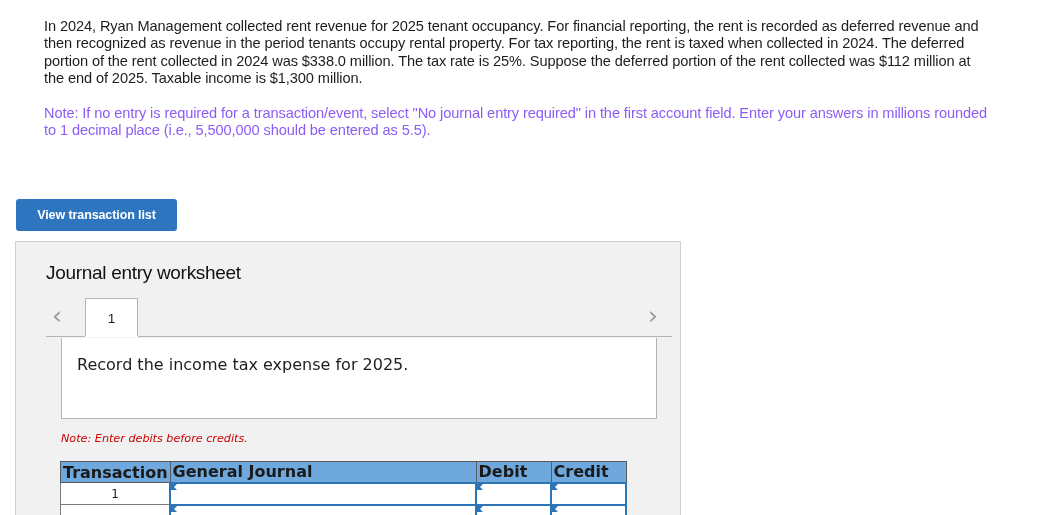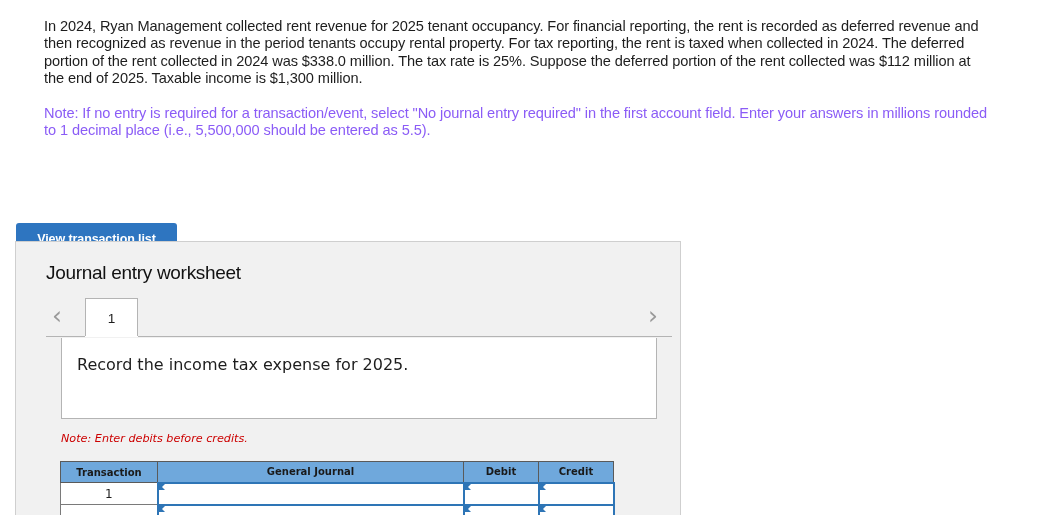--- a/index.html
+++ b/index.html
@@ -36,21 +36,20 @@
     width: 161px; height: 32px;
     background: #2e75c0;
     border: none; border-radius: 3px;
     color: #ffffff;
     font-family: "Liberation Sans", sans-serif;
     font-size: 12.5px;
     font-weight: bold;
     letter-spacing: -0.1px;
     cursor: pointer;
     padding: 0;
-    margin-top: 24px;
   }
 
   
   .panel {
     position: absolute;
     left: 15px; top: 241px;
     width: 666px; height: 276px;
     background: #f1f1f1;
     border: 1px solid #cfcfcf;
     border-bottom: none;
@@ -141,26 +140,26 @@
   
   .jtable {
     position: absolute;
     left: 44px; top: 219px;
     border-collapse: collapse;
     font-family: "DejaVu Sans", sans-serif;
   }
   .jtable th {
     background: #6fa8dc;
     border: 1px solid #5a5a5a;
-    font-size: 10px;
+    font-size: 16px;
     font-weight: bold;
     color: #1a1a1a;
     height: 21px;
     padding: 0 2px;
-    text-align: center;
+    text-align: left;
   }
   .jtable td {
     border: 1px solid #7a7a7a;
     background: #ffffff;
     height: 22px;
     padding: 0;
     text-align: center;
     font-size: 12px;
     color: #1d1d1d;
   }

